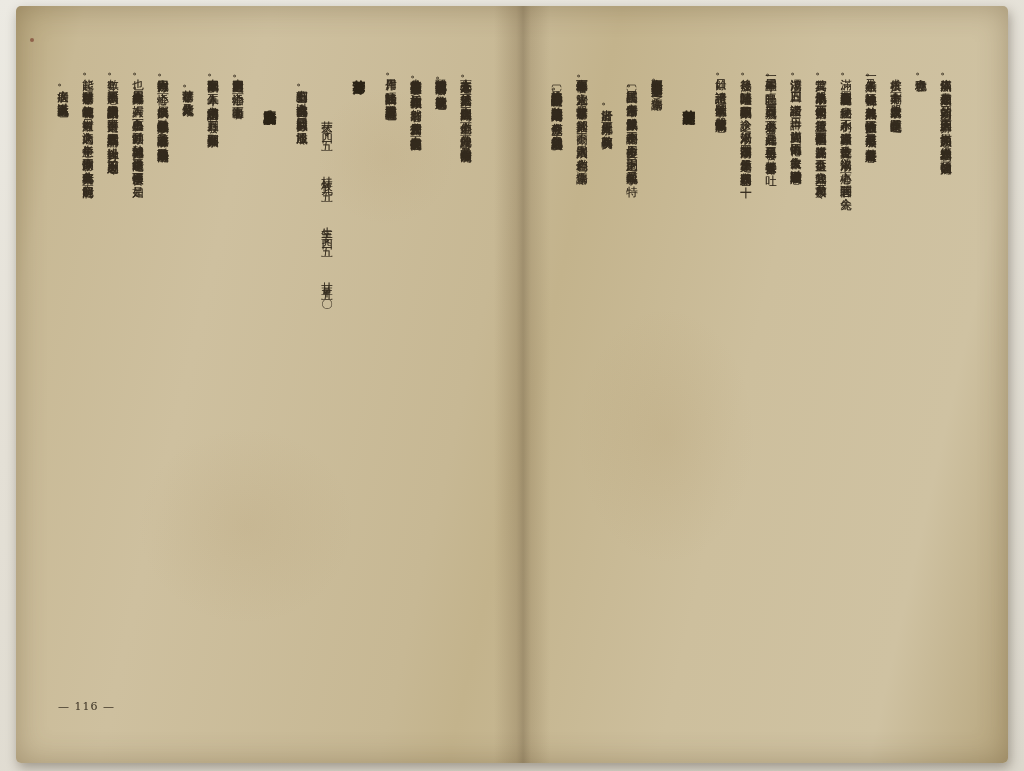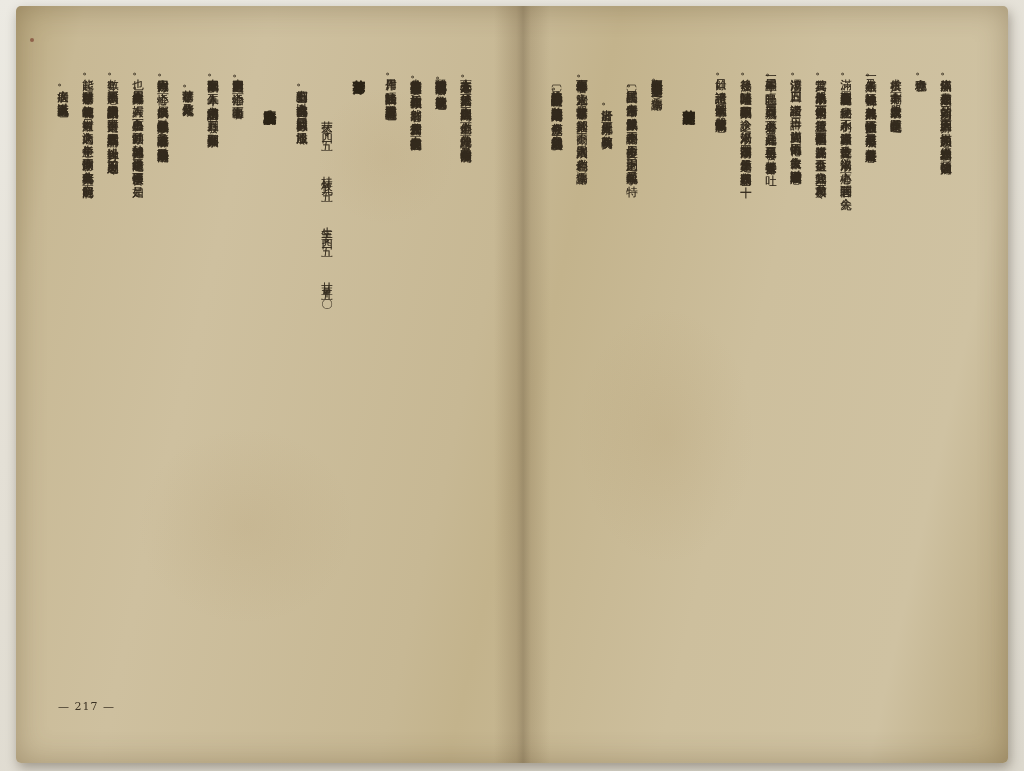--- a/index.html
+++ b/index.html
@@ -78,21 +78,21 @@
           <div class="vcol heading ind2">先輩之論說治驗</div>
           <div class="vcol">東洞翁本方定義曰。治心下悸。上衝而嘔者。</div>
           <div class="vcol">東洞家配劑抄曰。一人年五十。七年前患俗所謂癇證。月四五發。發則顚仆不知人事。</div>
           <div class="vcol ind1">茯苓甘草湯。應鐘及紫丸。</div>
           <div class="vcol">方輿輗本方條曰。心下悸。概屬痰與飲。以此方加龍骨牡蠣絕妙。又此證有致不寐者。以酸棗湯及歸脾湯不能治</div>
           <div class="vcol">也。余用此方屢奏奇效。有一婦人。自心下至膈上。動悸頗甚。勢如城郭撼搖。遂眩暈不能起。夜悸煩而目不合。如是</div>
           <div class="vcol">數年。屢易醫不愈。余最後診視謂病家曰。群醫之案不一。今我姑置其病因不論。止投以一神方。服之不怠則可令</div>
           <div class="vcol">能起。即與茯苓甘草湯。加龍骨梅花蠣。日漸有效。淹久之病。半年全愈。病家欣忭不勝。此非奇藥異術。而能起沉痾</div>
           <div class="vcol ind1">痼疾者。以爲漢以上之方藥也。</div>
         </div>
-      <div class="pagenum pn-left">— 217 —</div>
+      <div class="pagenum pn-left">— 116 —</div>
     </div>
 
     <div class="page right">
       <div class="colblock">
           <div class="vcol">依然脹滿。一夜忽暴瀉如傾。翌朝又瀉如前。兩天約下水四五升。滿氣頓失如忘。未幾經水亦通利。爾後強健如前。</div>
           <div class="vcol">亦奇驗也。</div>
           <div class="vcol">求眞按　本方非下劑。服後反大水瀉者。是即藥之瞑眩也。</div>
           <div class="vcol">又一患者年八十。極強健唯耳聾。其他與壯人無異。性嗜酒雖不多飲。然每日非二三次不可。某年當夏暑時患腹</div>
           <div class="vcol">滿。四肢羸瘦如水蠱不能進食。大便秘結。小水不利。赤濁脈滑數。舌上黃苔乾燥。渴欲湯水。心下痛。惡聞酒香。余先</div>
           <div class="vcol">瀉其實。使服小承氣湯。便下初硬而後溏。裡急後重。數至圊而不通快。腹滿反甚。食益不進。余知其覬。乃更與茯苓</div>

